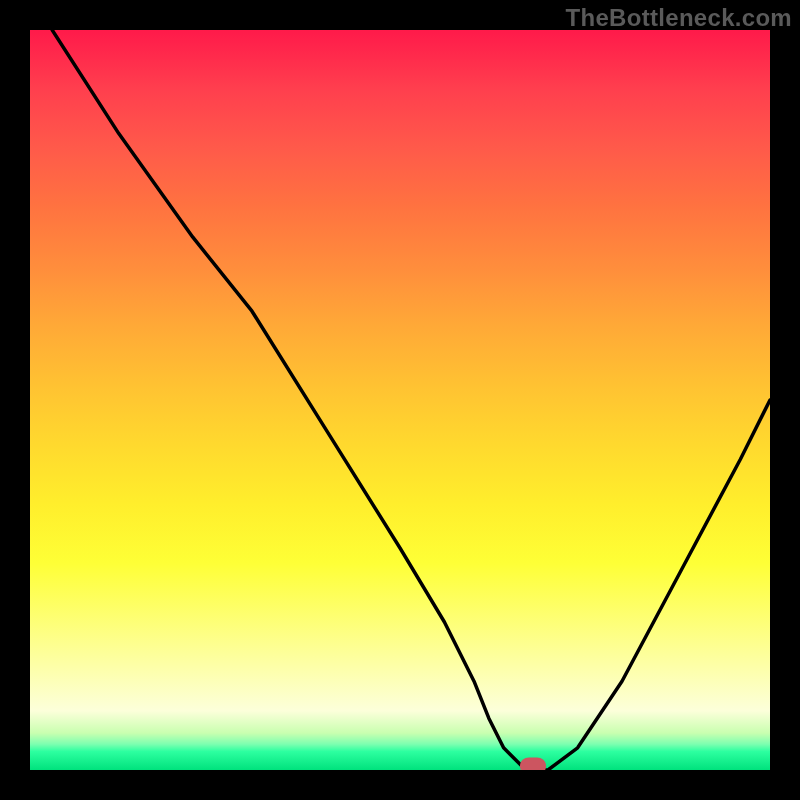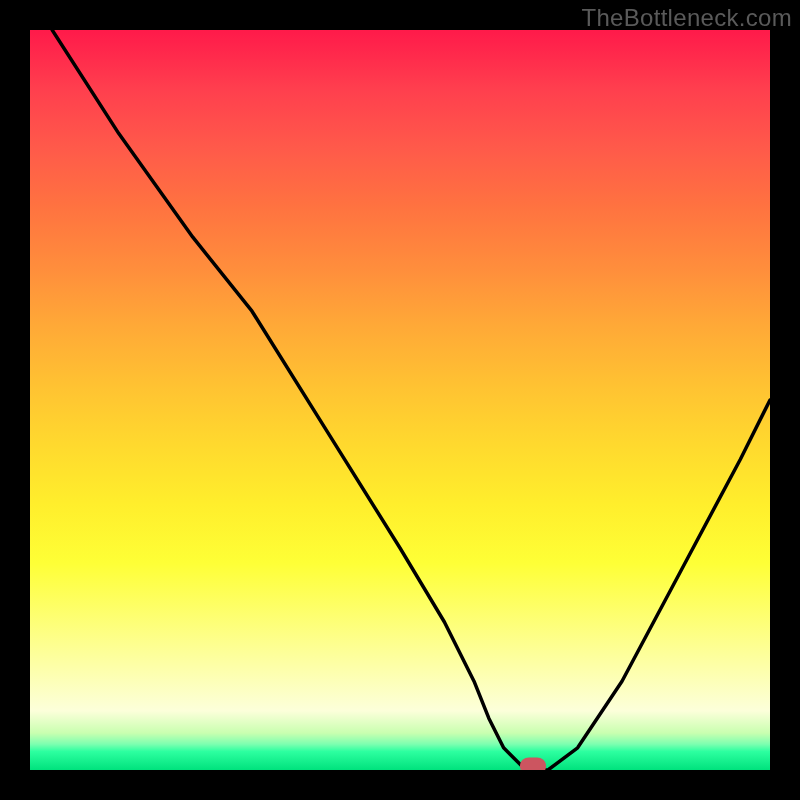--- a/index.html
+++ b/index.html
@@ -16,21 +16,21 @@
     width: 800px;
     height: 800px;
     background: #000;
   }
   .watermark {
     position: absolute;
     top: 4px;
     right: 8px;
     color: #5a5a5a;
     font-size: 24px;
-    font-weight: 400;
+    font-weight: 700;
     letter-spacing: 0.3px;
     z-index: 10;
   }
   .plot-area {
     position: absolute;
     left: 30px;
     top: 30px;
     width: 740px;
     height: 740px;
     overflow: hidden;

